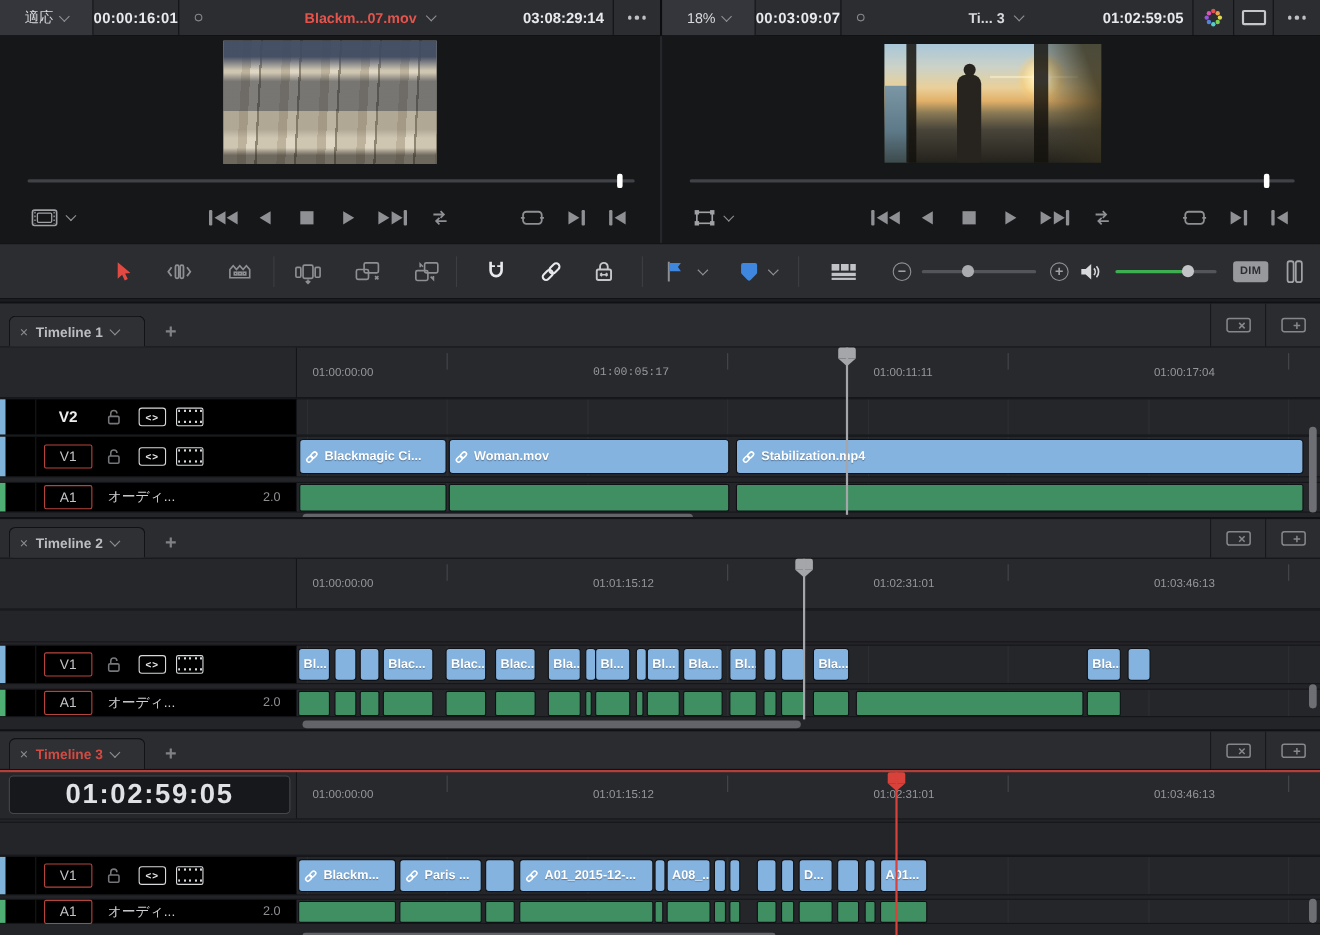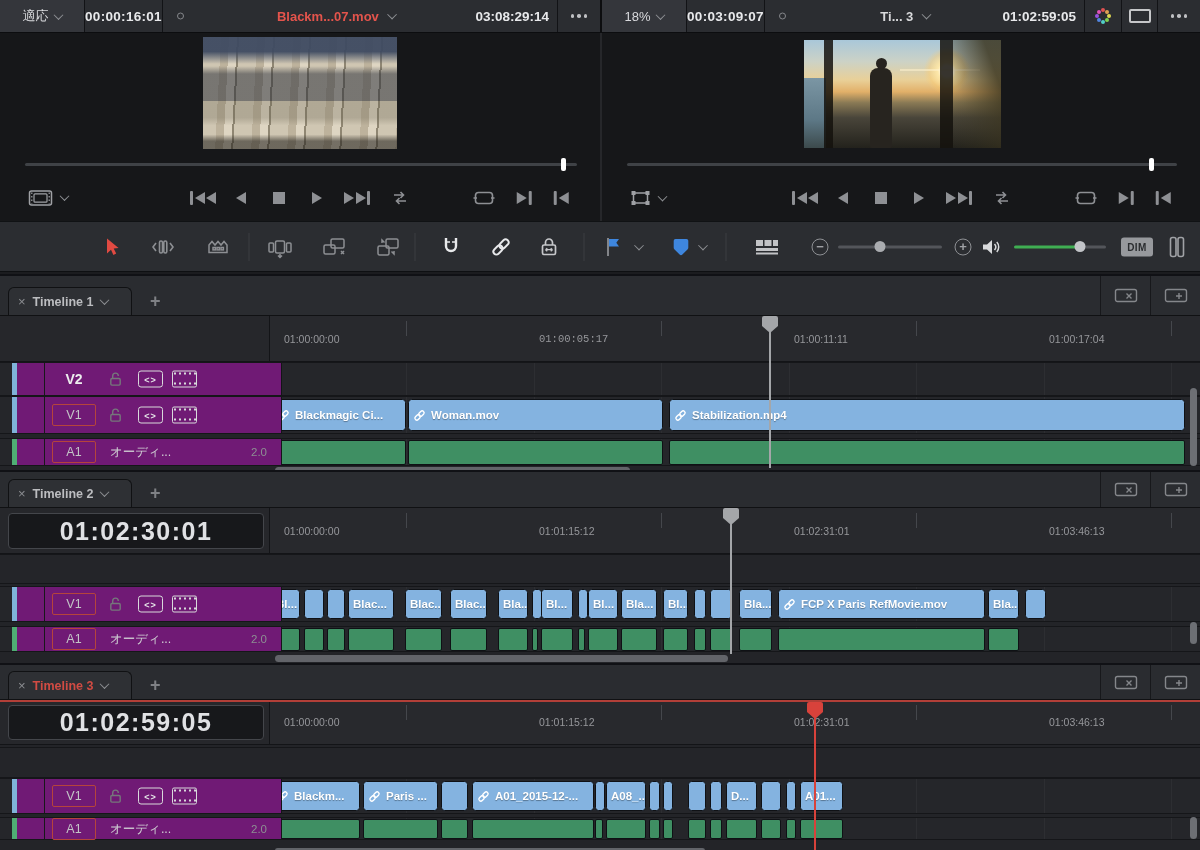--- a/index.html
+++ b/index.html
@@ -73,21 +73,21 @@
 .tbtn{flex:1;display:flex;align-items:center;justify-content:center;border-left:1px solid #17181b}
 .tbtn:first-child{border-left:none}
 .redline{position:absolute;left:0;right:0;height:2px;background:#b23f38;z-index:5}
 .lpart{position:absolute;left:0;top:0;bottom:0;width:270px;background:#26272b;border-right:1px solid #131417}
 .ruler{position:absolute;left:0;right:0;background:#28292d;border-bottom:1px solid #131417}
 .tcbox{position:absolute;left:8px;width:256px;border:1px solid #44464b;border-radius:4px;background:#17181b;color:#e0e1e4;font-weight:bold;font-size:25px;letter-spacing:1.5px;display:flex;align-items:center;justify-content:center;z-index:2}
 .rlabel{position:absolute;top:50%;transform:translateY(-50%);font-size:10.5px;color:#96979b;white-space:nowrap}
 .rtick{position:absolute;top:5px;width:1px;height:15px;background:#45474c}
 .trow{position:absolute;left:0;right:0;background:#25262a;border-top:1px solid #151619;border-bottom:1px solid #151619}
 .trow.spacer{background:#242529}
-.rowhead{position:absolute;left:12px;top:0;bottom:0;width:270px;background:#701a75;border-right:1px solid #131417;z-index:10}
+.rowhead{position:absolute;left:0;top:0;bottom:0;width:270px;background:#000000;border-right:1px solid #131417;z-index:10}
 .strip{position:absolute;left:0;top:0;bottom:0;width:5px}
 .subdiv{position:absolute;left:32px;top:0;bottom:0;width:1px;background:#17181a}
 .tlabel{position:absolute;left:40px;top:50%;transform:translateY(-50%);width:44px;height:22px;border-radius:2px;font-size:12.5px;color:#c3c4c7;display:flex;align-items:center;justify-content:center}
 .tlabel.dest{border:1.5px solid #b5443c}
 .tlabel.plain{font-weight:bold;font-size:14px;color:#eceded}
 .hicon{position:absolute;top:50%;transform:translateY(-50%)}
 .aselbox{width:25px;height:17px;border:1.5px solid #d8d9db;border-radius:3px;color:#e6e7e9;font-size:9px;font-weight:bold;display:flex;align-items:center;justify-content:center;letter-spacing:1px}
 .filmic{width:25px;height:17px;border:1.5px solid #d8d9db;border-radius:2px;background:
  repeating-linear-gradient(90deg,#d8d9db 0 2px,transparent 2px 5px) 1px 1px / 22px 2px no-repeat,
  repeating-linear-gradient(90deg,#d8d9db 0 2px,transparent 2px 5px) 1px 11px / 22px 2px no-repeat}
@@ -583,21 +583,20 @@
           </svg>
         </span>
       <span class="tbtn">
           <svg width="24" height="17" viewBox="0 0 24 17" fill="none" stroke="#85878b" stroke-width="1.4">
             <rect x="1.5" y="2.5" width="21" height="12" rx="2"></rect>
             <path d="M15 6 v6 M12 9 h6"></path>
           </svg>
         </span>
     </div>
   </div>
-  <div class="tcbox" style="top: 41px; height: 36px;">01:02:30:01</div>
 <div class="ruler" style="top: 36px; height: 46px;">
       <div class="lpart"></div>
       <span class="rlabel" style="left: 284px;">01:00:00:00</span>
       <span class="rlabel" style="left: 539px;">01:01:15:12</span>
       <span class="rlabel" style="left: 794px;">01:02:31:01</span>
       <span class="rlabel" style="left: 1049px;">01:03:46:13</span>
       <span class="rtick" style="left: 406px;"></span>
       <span class="rtick" style="left: 661px;"></span>
       <span class="rtick" style="left: 916px;"></span>
       <span class="rtick" style="left: 1171px;"></span>
@@ -654,29 +653,20 @@
         <span class="ctext">Bla...</span>
       </div>
       <div class="clip" style="left: 663px; width: 25px; height: 30px;">
         <span class="ctext">Bl...</span>
       </div>
       <div class="clip" style="left: 694px; width: 12px; height: 30px;"></div>
       <div class="clip" style="left: 710px; width: 22px; height: 30px;"></div>
       <div class="clip" style="left: 739px; width: 33px; height: 30px;">
         <span class="ctext">Bla...</span>
       </div>
-      <div class="clip" style="left: 778px; width: 207px; height: 30px;">
-        <svg width="13" height="13" viewBox="0 0 16 16" fill="none" stroke="#ffffff" stroke-width="1.7" style="flex:none">
-          <g transform="rotate(-45 8 8)">
-            <rect x="1" y="5.6" width="7.5" height="4.8" rx="2.4"></rect>
-            <rect x="7.5" y="5.6" width="7.5" height="4.8" rx="2.4"></rect>
-          </g>
-        </svg>
-        <span class="ctext">FCP X Paris RefMovie.mov</span>
-      </div>
       <div class="clip" style="left: 988px; width: 31px; height: 30px;">
         <span class="ctext">Bla...</span>
       </div>
       <div class="clip" style="left: 1025px; width: 21px; height: 30px;"></div>
     </div>
     <div class="trow" style="top: 154px; height: 26px;">
       <i class="gline" style="left: 406px;"></i>
       <i class="gline" style="left: 661px;"></i>
       <i class="gline" style="left: 916px;"></i>
       <i class="gline" style="left: 1171px;"></i>

